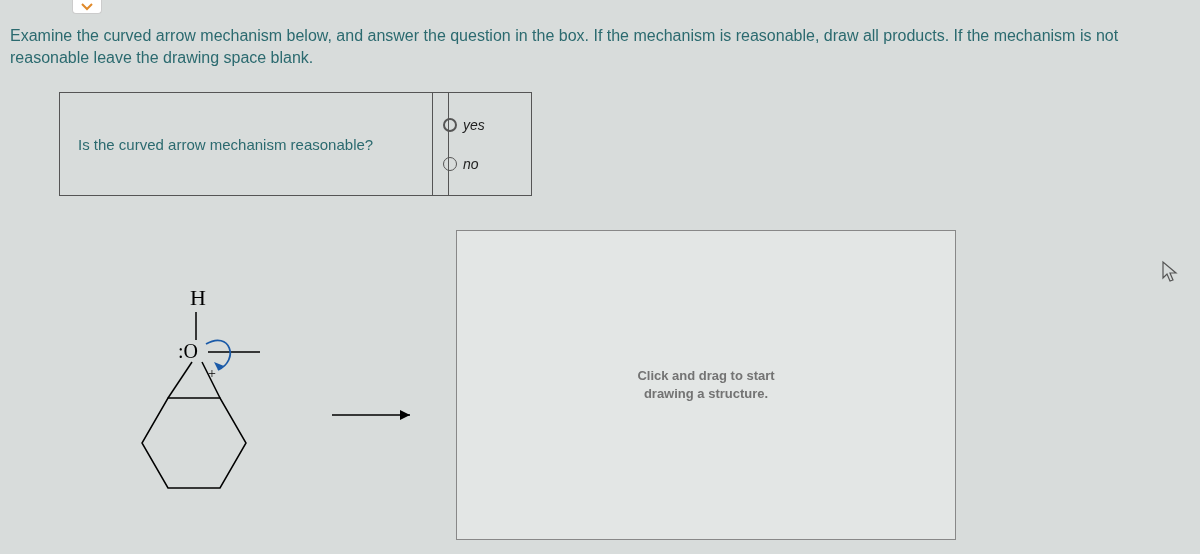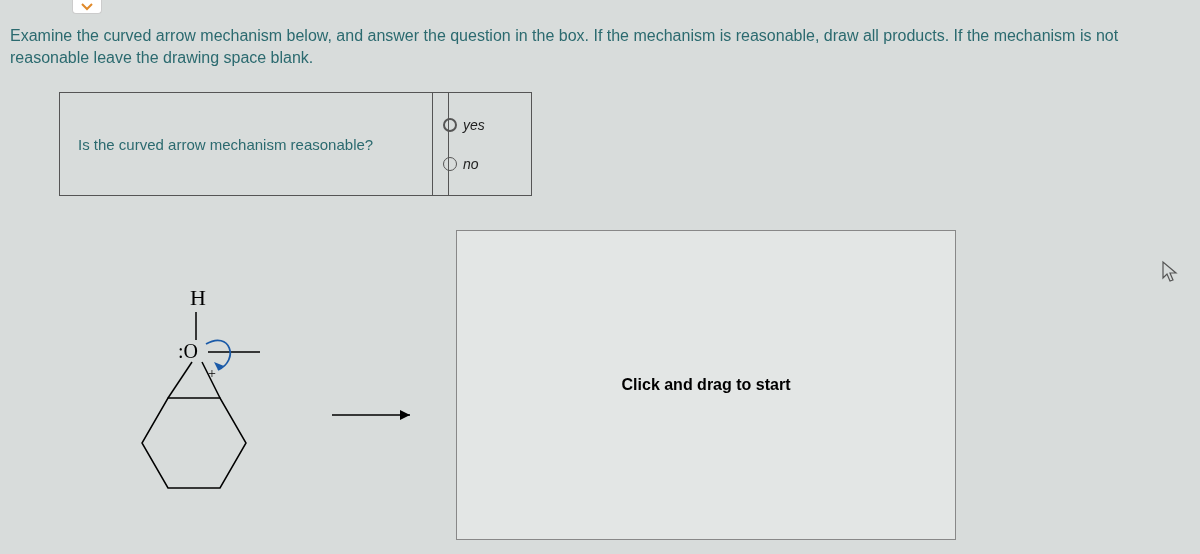--- a/index.html
+++ b/index.html
@@ -103,22 +103,22 @@
     width: 500px;
     height: 310px;
     border: 1px solid #888;
     background: #e3e6e5;
     display: flex;
     align-items: center;
     justify-content: center;
     text-align: center;
   }
   .draw-text {
-    color: #000000;
-    font-size: 16px;
+    color: #737373;
+    font-size: 13px;
     font-weight: bold;
     line-height: 1.4;
   }
   .cursor-icon {
     position: absolute;
     right: 20px;
     top: 260px;
     width: 20px;
     height: 24px;
   }
@@ -176,18 +176,19 @@
 </div>
 
 <svg class="arrow" viewBox="0 0 90 20">
   <line x1="2" y1="10" x2="80" y2="10" stroke="#000" stroke-width="1.5"></line>
   <polygon points="80,10 70,5 70,15" fill="#000"></polygon>
 </svg>
 
 <div class="draw-area">
   <div class="draw-text">
     <span>Click and drag to start</span><br>
+    <span>drawing a structure.</span>
   </div>
 </div>
 
 <svg class="cursor-icon" viewBox="0 0 20 24">
   <path d="M3 2 L3 18 L7 14 L10 21 L13 20 L10 13 L16 13 Z" fill="none" stroke="#555" stroke-width="1.2"></path>
 </svg>
 
 </body></html>

